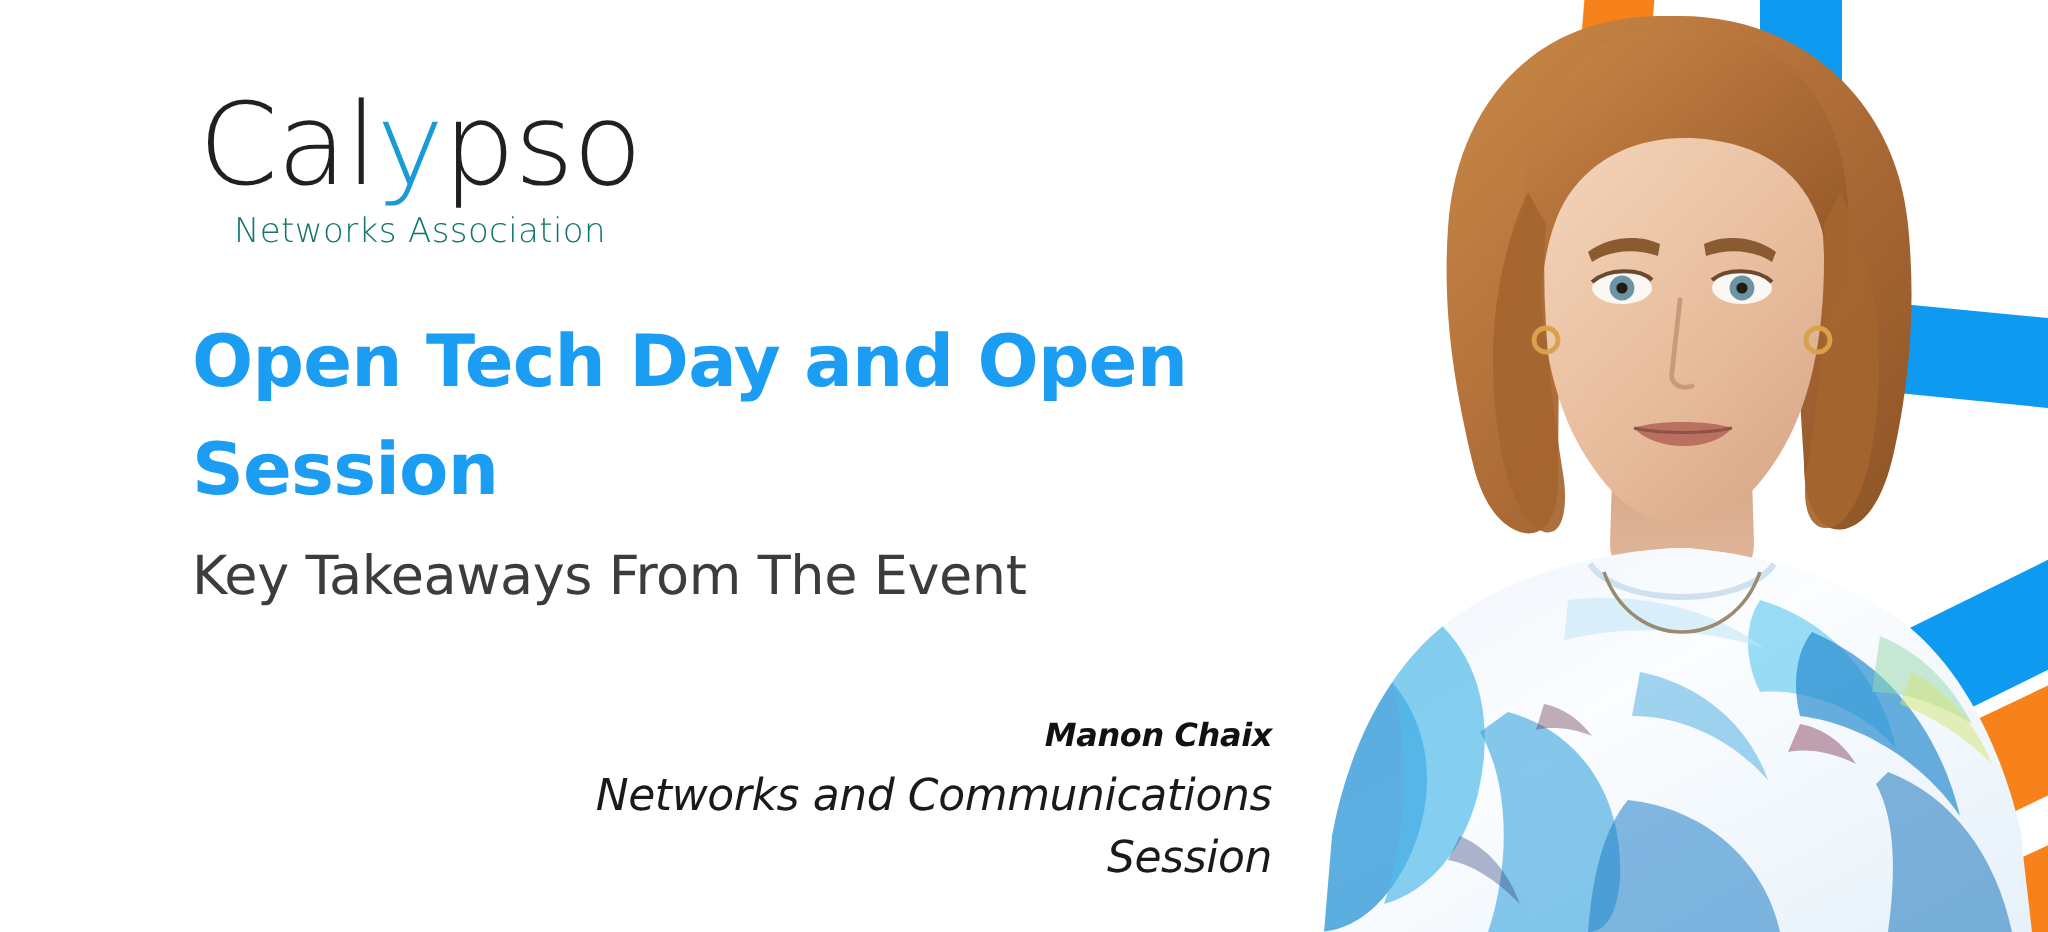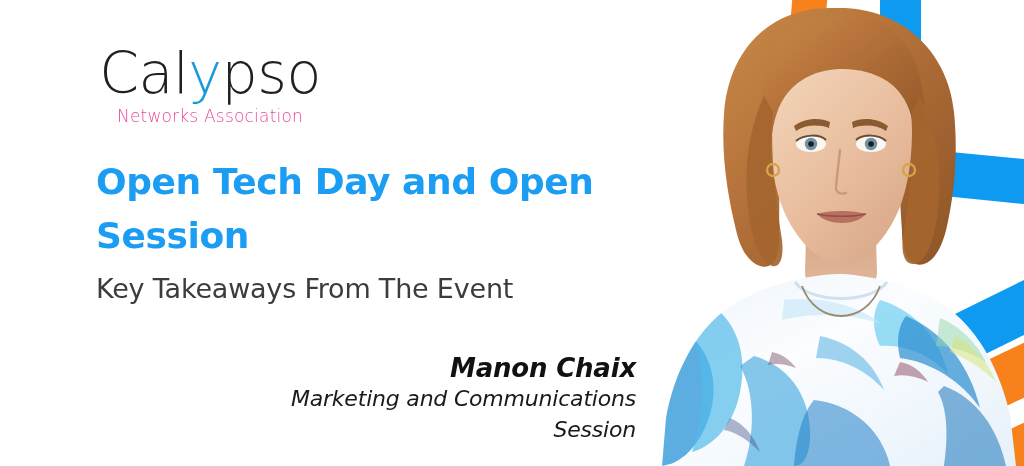--- a/index.html
+++ b/index.html
@@ -46,21 +46,21 @@
   }
   .logo-word .logo-y {
     color: #1a9ad6;
   }
   .logo-sub {
     font-family: "DejaVu Sans", sans-serif;
     font-size: 17px;
     line-height: 20px;
     font-weight: 300;
     letter-spacing: 0.2px;
-    color: #ec4899;
+    color: #0f766e;
     margin-top: 4px;
     white-space: nowrap;
   }
 
   
   .headline-block {
     position: absolute;
     left: 96px;
     top: 155px;
     width: 540px;
@@ -87,21 +87,21 @@
   
   .credit {
     position: absolute;
     right: 388px;
     top: 353px;
     width: 400px;
     text-align: right;
   }
   .credit-name {
     font-family: "DejaVu Sans", sans-serif;
-    font-size: 26px;
+    font-size: 16px;
     line-height: 30px;
     font-weight: bold;
     font-style: italic;
     color: #111111;
     letter-spacing: -0.2px;
   }
   .credit-role {
     font-family: "DejaVu Sans", sans-serif;
     font-size: 22px;
     line-height: 31px;
@@ -160,21 +160,21 @@
     <div class="logo-sub">Networks Association</div>
   </div>
 
   <div class="headline-block">
     <h1 class="headline">Open Tech Day and Open Session</h1>
     <p class="subhead">Key Takeaways From The Event</p>
   </div>
 
   <div class="credit">
     <div class="credit-name">Manon Chaix</div>
-    <div class="credit-role">Marketing and Communications</div>
+    <div class="credit-role">Networks and Communications</div>
     <div class="credit-role">Session</div>
   </div>
 
   <svg class="portrait" viewBox="0 0 380 466" width="380" height="466" xmlns="http://www.w3.org/2000/svg" aria-hidden="true">
     <defs>
       <linearGradient id="hairGrad" x1="0" y1="0" x2="1" y2="1">
         <stop offset="0%" stop-color="#c98a48"></stop>
         <stop offset="42%" stop-color="#b4713a"></stop>
         <stop offset="100%" stop-color="#8d5426"></stop>
       </linearGradient>

